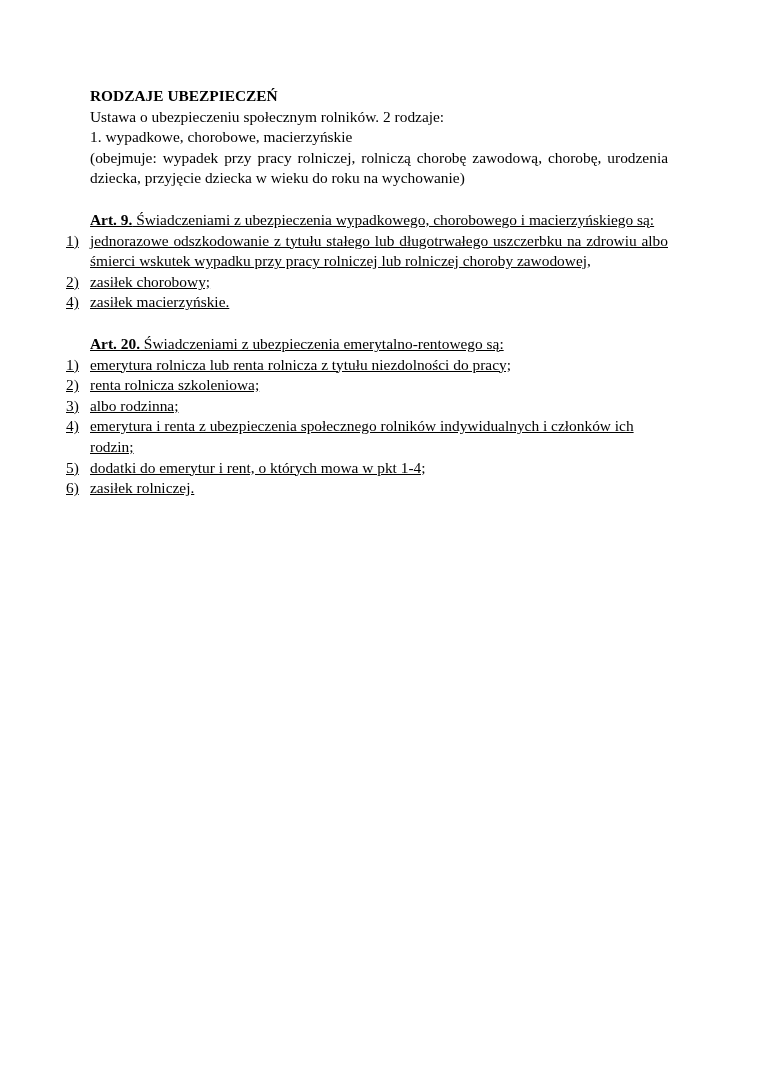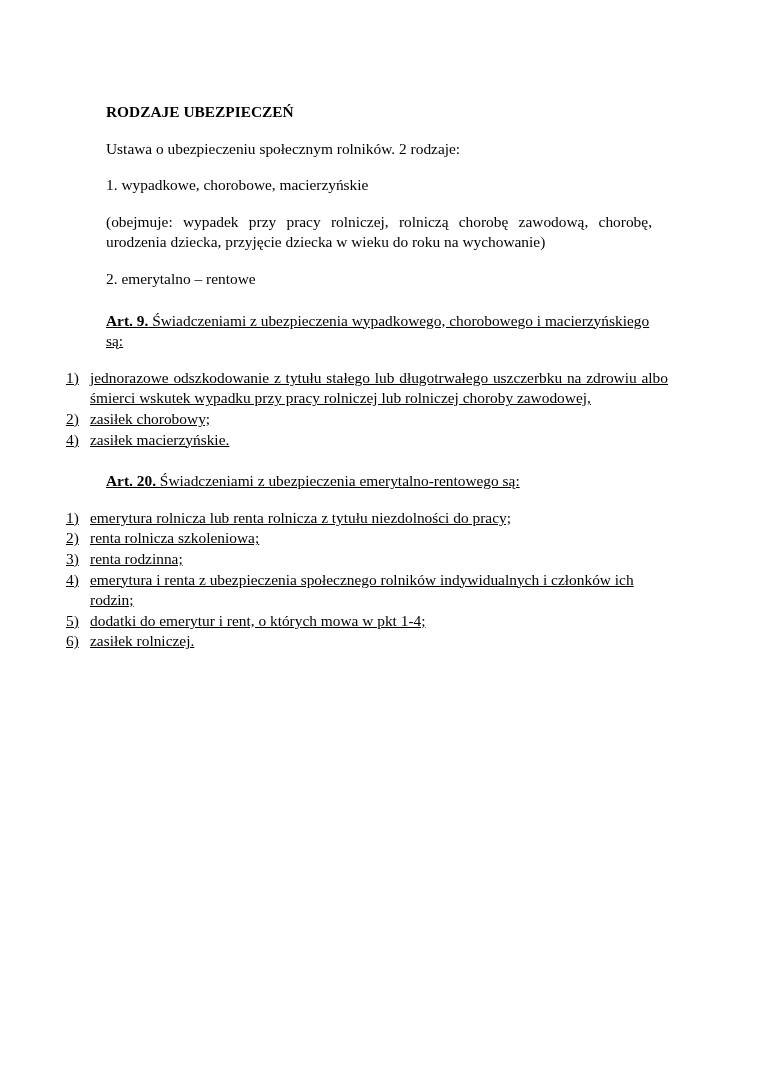--- a/index.html
+++ b/index.html
@@ -10,40 +10,39 @@
     height: 1075px;
     margin: 0 auto;
     background: #ffffff;
     color: #000000;
     font-family: "Liberation Serif", "DejaVu Serif", serif;
     font-size: 15.4px;
     line-height: 20.6px;
     padding: 86px 92px 40px 90px;
     overflow: hidden;
   }
-  p { margin: 16px; }
+  p { margin: 0; }
   .bold { font-weight: bold; }
   .justify { text-align: justify; }
   .article { margin-top: 21px; text-decoration: underline; }
   .li { display: flex; margin-left: -24px; }
   .li .num { flex: 0 0 24px; }
   .li .txt { flex: 1; }
   .art-head b { font-weight: bold; }
 </style>
 </head>
 <body>
 
 <div class="page">
 
   <p class="bold">RODZAJE UBEZPIECZEŃ</p>
 
   <p>Ustawa o ubezpieczeniu społecznym rolników. 2 rodzaje:</p>
   <p>1. wypadkowe, chorobowe, macierzyńskie</p>
   <p class="justify">(obejmuje: wypadek przy pracy rolniczej, rolniczą chorobę zawodową, chorobę, urodzenia dziecka, przyjęcie dziecka w wieku do roku na wychowanie)</p>
-  <p>2. emerytalno – rentowe</p>
 
   <div class="article">
     <p class="art-head"><b>Art. 9.</b><span> Świadczeniami z ubezpieczenia wypadkowego, chorobowego i macierzyńskiego są:</span></p>
 
     <div class="li">
       <span class="num">1)</span>
       <span class="txt justify">jednorazowe odszkodowanie z tytułu stałego lub długotrwałego uszczerbku na zdrowiu albo śmierci wskutek wypadku przy pracy rolniczej lub rolniczej choroby zawodowej,</span>
     </div>
     <div class="li">
       <span class="num">2)</span>
@@ -61,21 +60,21 @@
     <div class="li">
       <span class="num">1)</span>
       <span class="txt">emerytura rolnicza lub renta rolnicza z tytułu niezdolności do pracy;</span>
     </div>
     <div class="li">
       <span class="num">2)</span>
       <span class="txt">renta rolnicza szkoleniowa;</span>
     </div>
     <div class="li">
       <span class="num">3)</span>
-      <span class="txt">renta rodzinna;</span>
+      <span class="txt">albo rodzinna;</span>
     </div>
     <div class="li">
       <span class="num">4)</span>
       <span class="txt">emerytura i renta z ubezpieczenia społecznego rolników indywidualnych i członków ich rodzin;</span>
     </div>
     <div class="li">
       <span class="num">5)</span>
       <span class="txt">dodatki do emerytur i rent, o których mowa w pkt 1-4;</span>
     </div>
     <div class="li">

